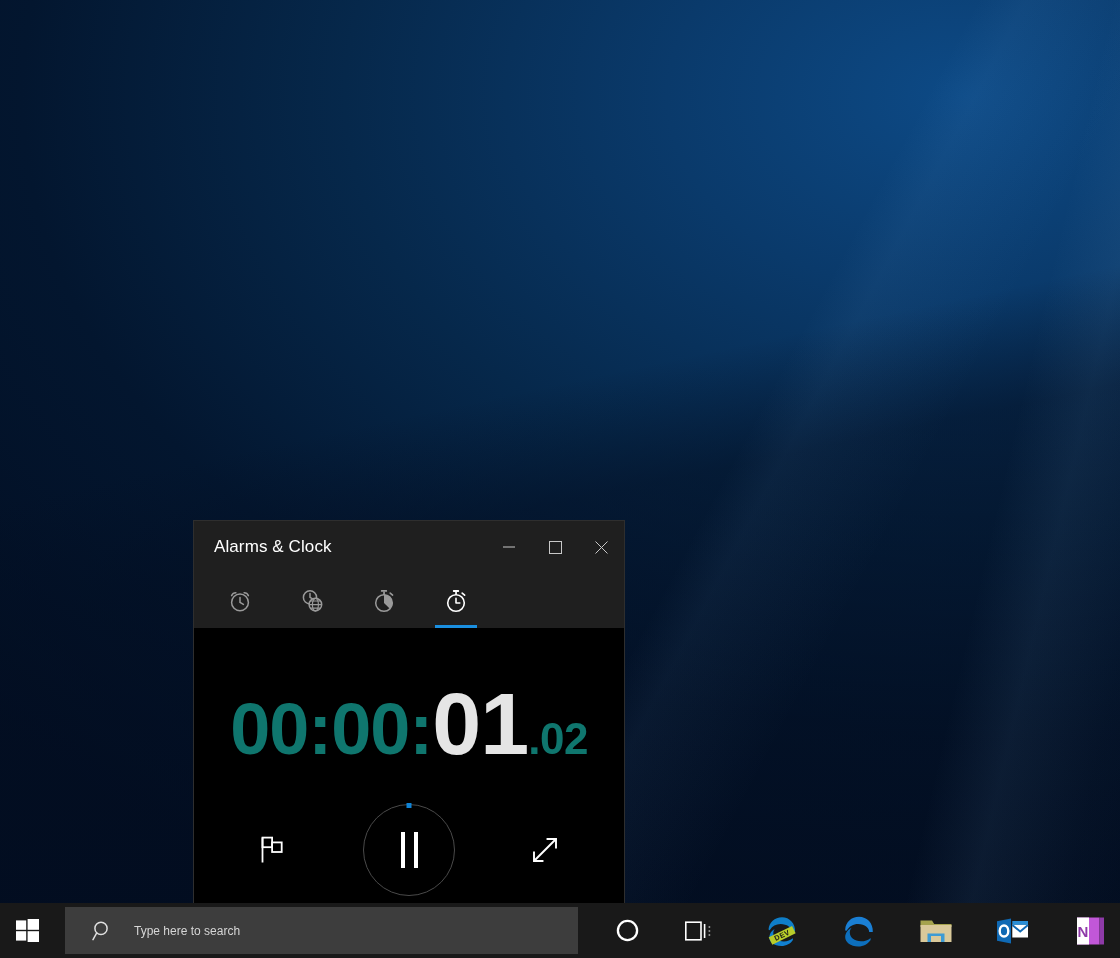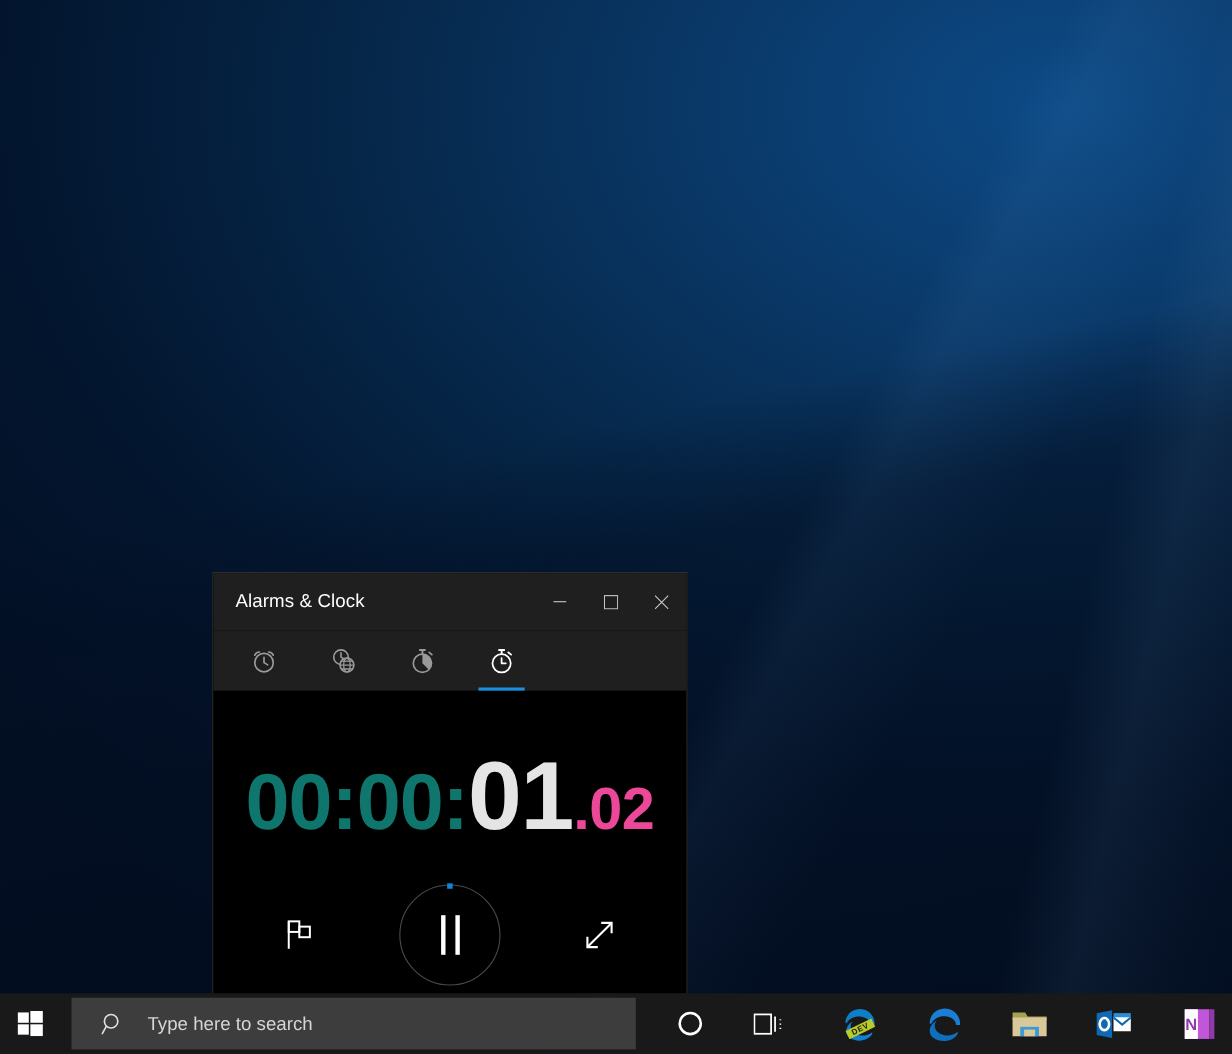--- a/index.html
+++ b/index.html
@@ -133,23 +133,23 @@
     vertical-align: baseline;
   }
   .time-bright {
     font-size: 88px;
     font-weight: bold;
     color: #e5e5e5;
     letter-spacing: -1px;
     vertical-align: baseline;
   }
   .time-frac {
-    font-size: 54px;
+    font-size: 44px;
     font-weight: bold;
-    color: #ec4899;
+    color: #0f766e;
     vertical-align: baseline;
     letter-spacing: -0.5px;
   }
 
   
   #controls-row {
     position: absolute;
     top: 172px;
     left: 0;
     right: 0;
@@ -230,21 +230,21 @@
     margin-left: 10px;
     background: #3d3d3d;
     display: flex;
     align-items: center;
     cursor: text;
     flex: 0 0 auto;
   }
   #search-icon { margin-left: 27px; margin-right: 20px; display: block; }
   #search-placeholder {
     color: #d6d6d6;
-    font-size: 17px;
+    font-size: 12px;
     white-space: nowrap;
   }
 
   .task-btn {
     width: 55px;
     height: 55px;
     display: flex;
     align-items: center;
     justify-content: center;
     cursor: pointer;

